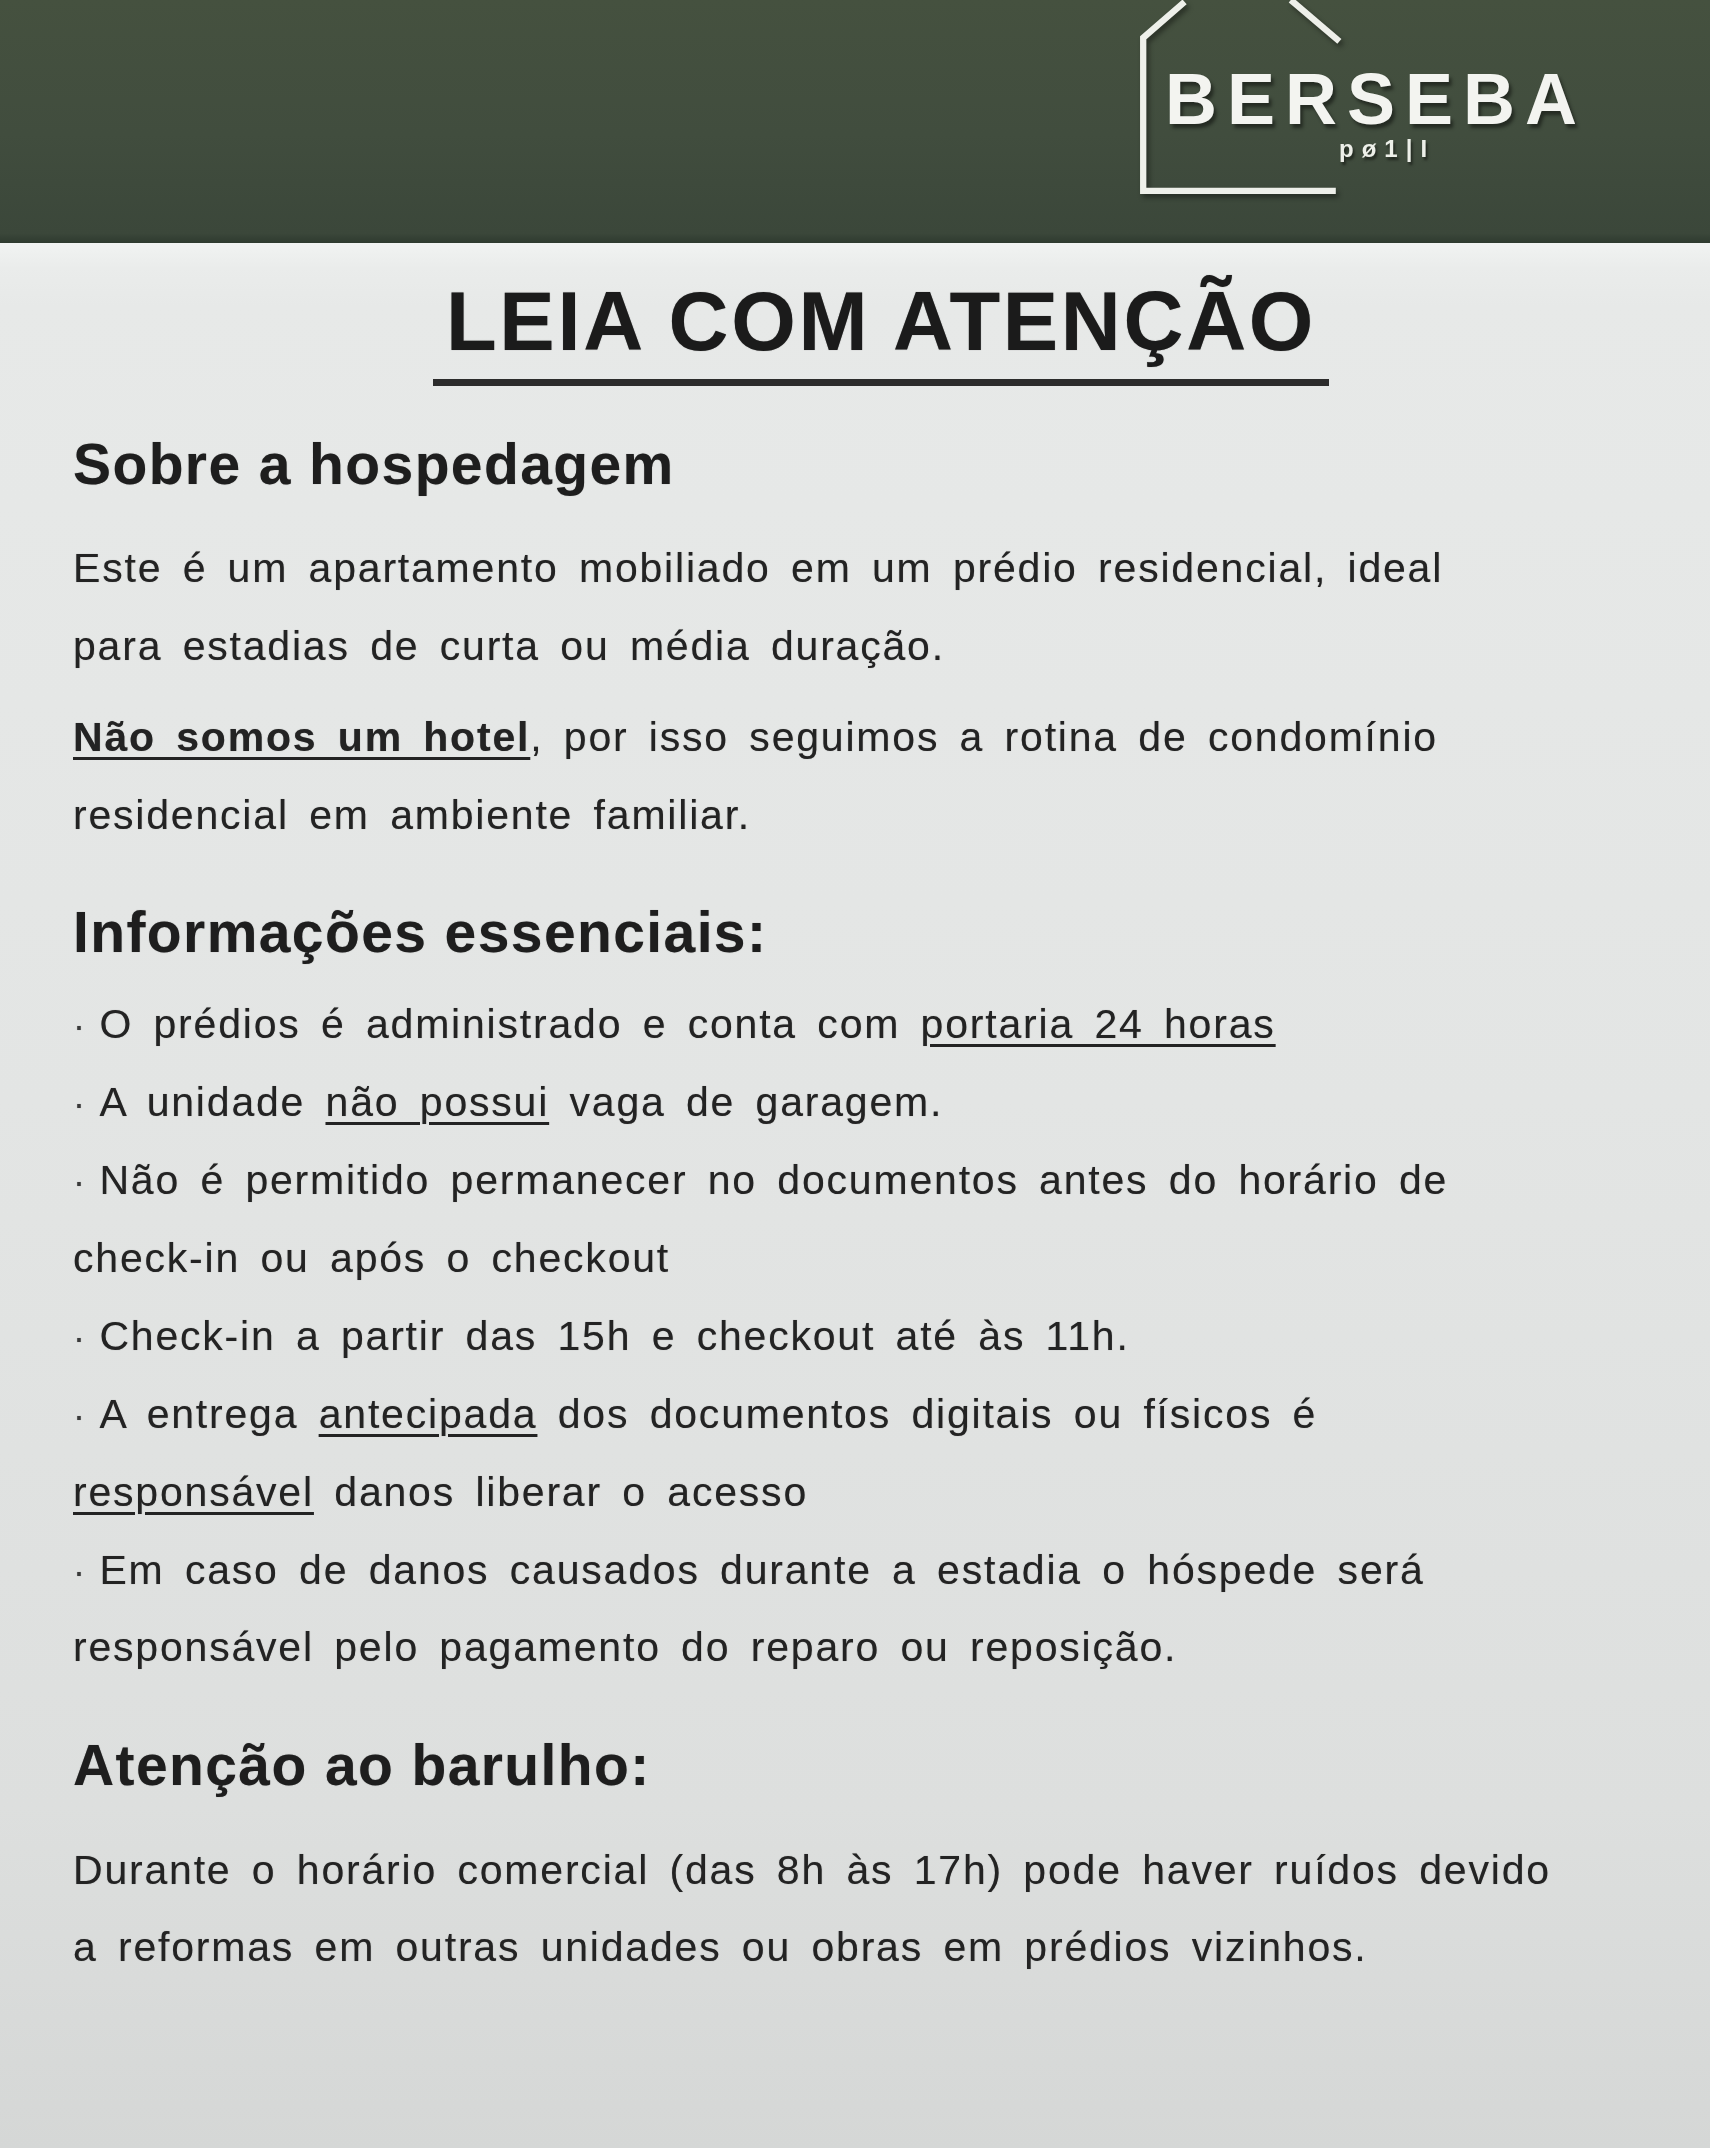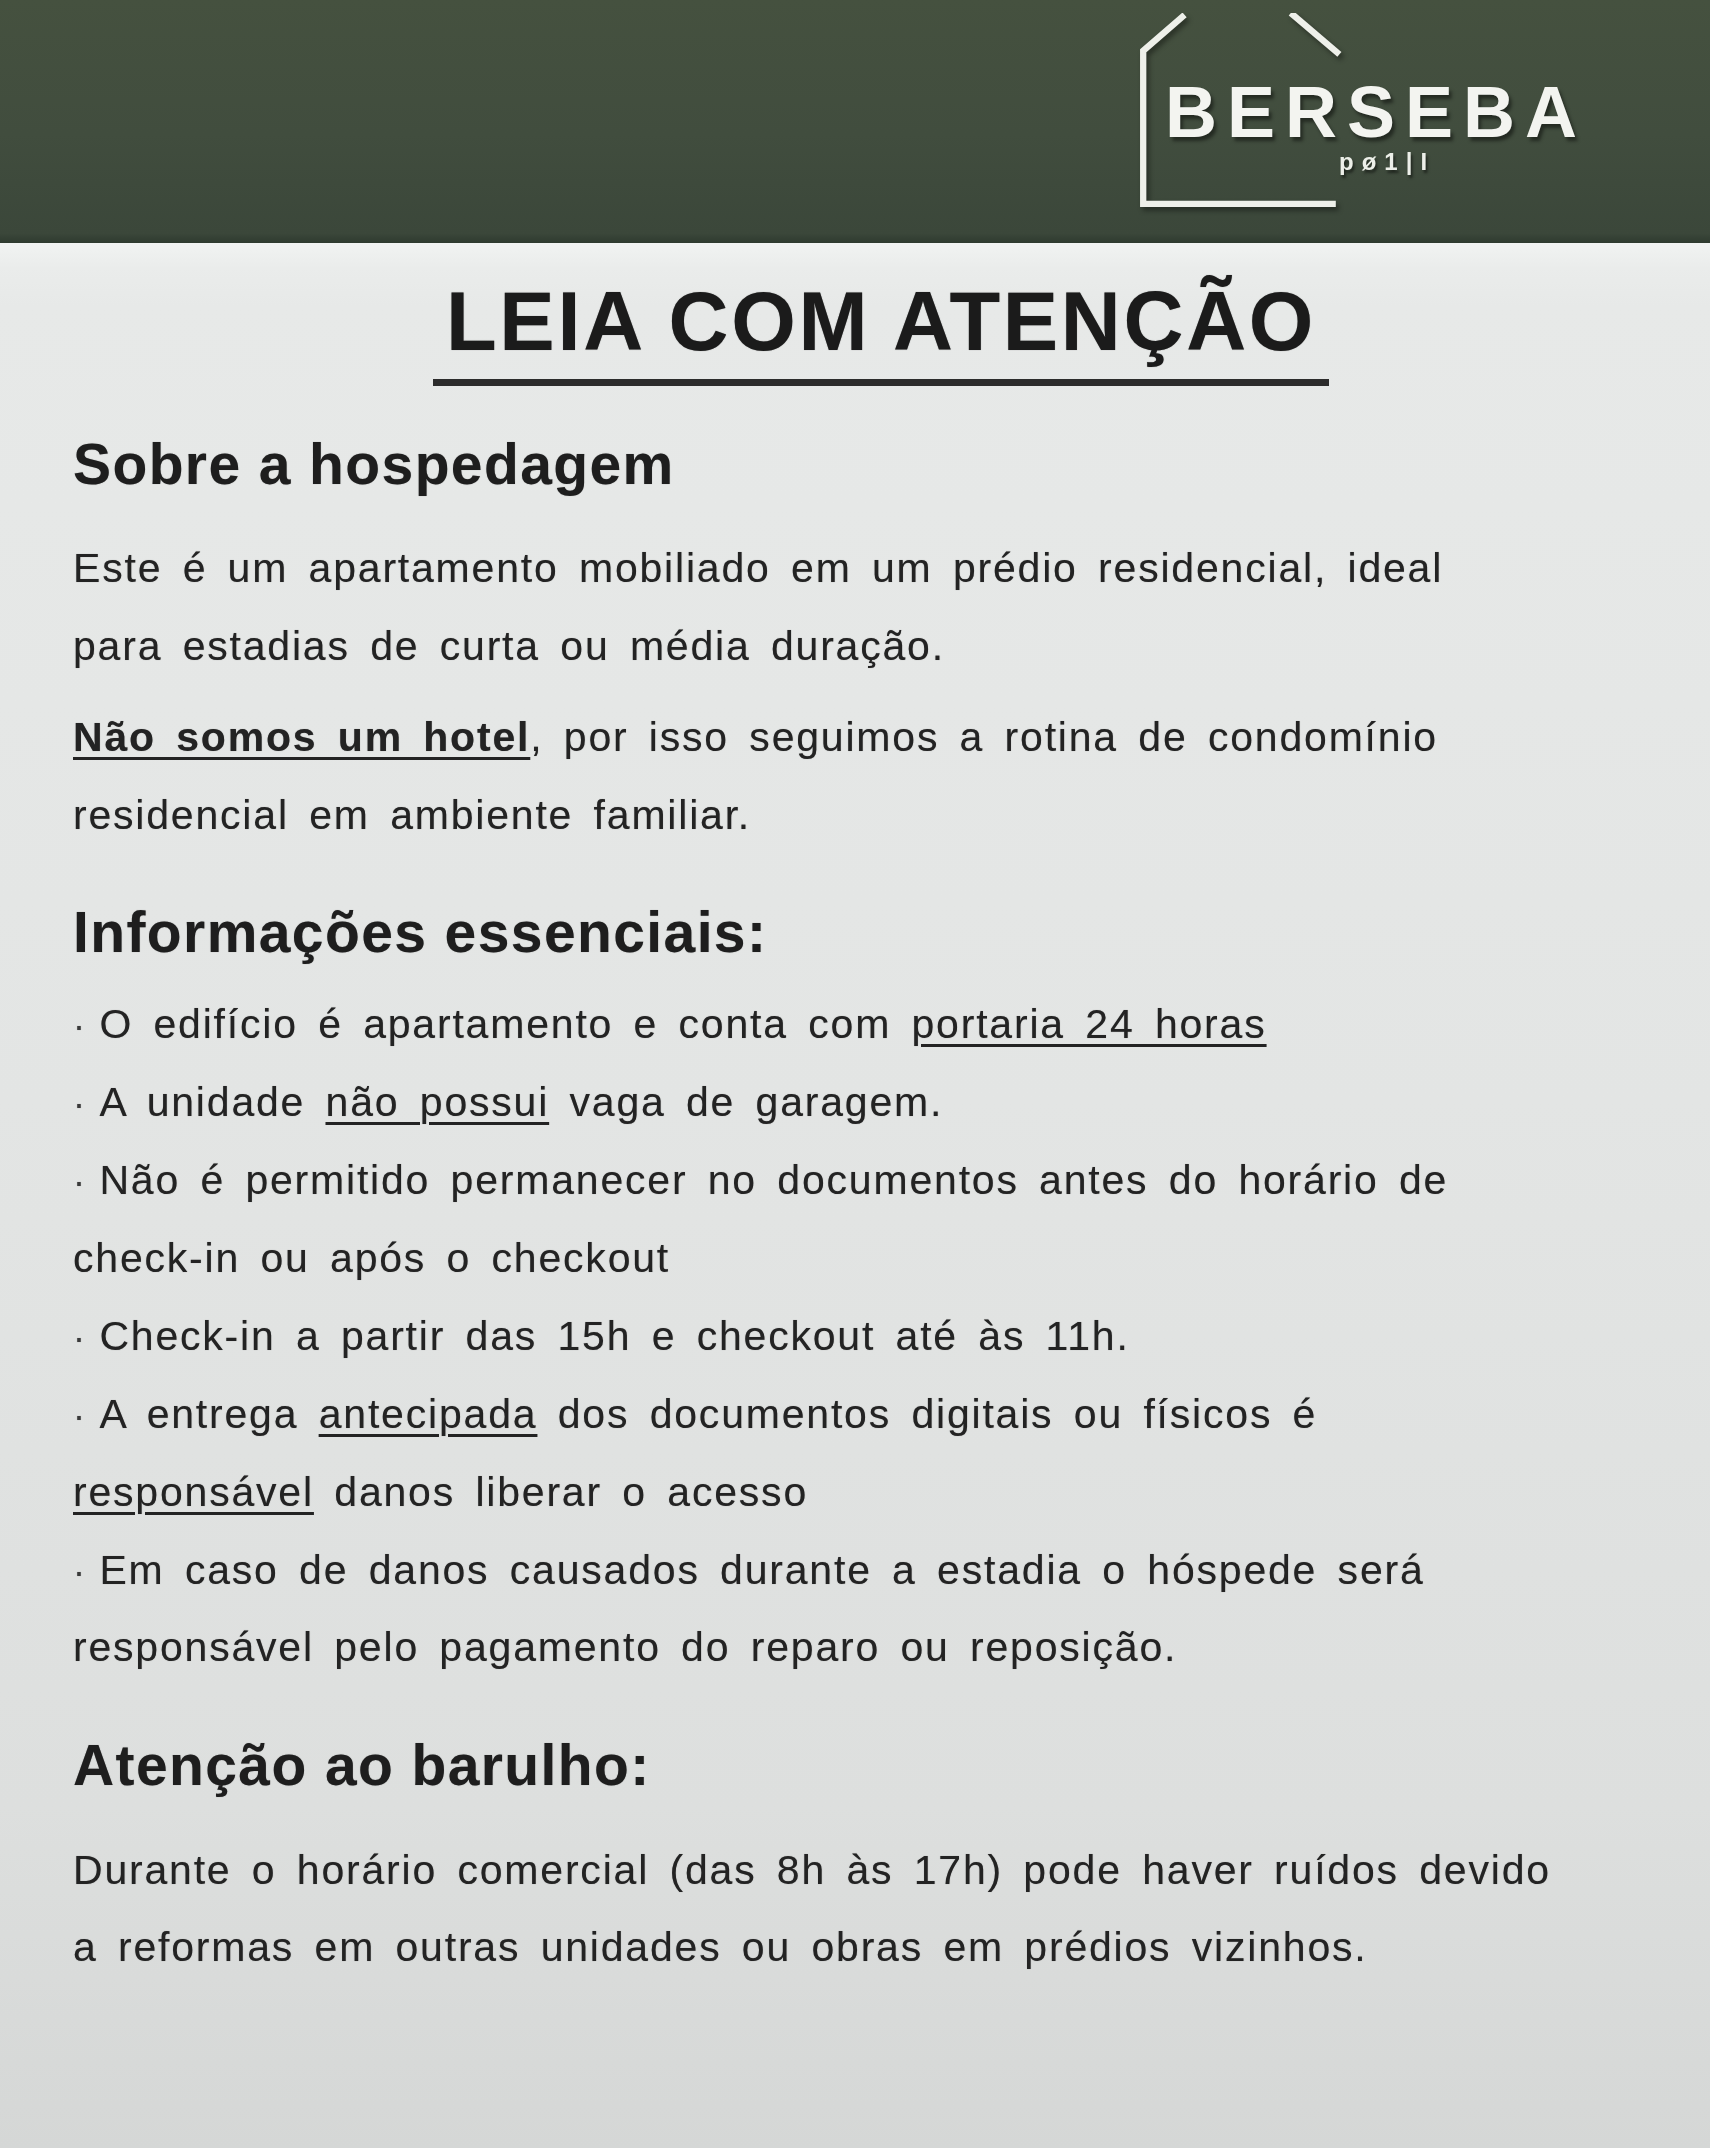--- a/index.html
+++ b/index.html
@@ -9,21 +9,21 @@
     background:#e4e6e5;
   }
   .page{width:1710px;height:2149px;position:relative;}
 
   
   .band{
     position:relative;width:1710px;height:243px;
     background:linear-gradient(180deg,#45513f 0%,#414d3e 55%,#3b473a 96%,#2e3a2f 100%);
     overflow:hidden;
   }
-  .logo{position:absolute;top:13px;right:25px;width:567px;height:306px;}
+  .logo{position:absolute;top:0;right:25px;width:567px;height:306px;}
   .logo svg{position:absolute;top:0;left:0;}
   .brand{
     position:absolute;left:47px;top:58px;
     font-size:72px;font-weight:bold;letter-spacing:10px;
     color:#f3f4f0;text-shadow:2.7px 3.6px 3.6px rgba(0,0,0,.45);
     white-space:nowrap;
   }
   .brand-sub{
     position:absolute;left:221px;top:135px;
     font-size:24px;font-weight:bold;letter-spacing:8px;
@@ -83,21 +83,21 @@
 
   <main class="doc">
     <h1 class="title"><span class="title-inner">LEIA COM ATENÇÃO</span></h1>
     <div id="blocks">
         <h2 class="heading"><span>Sobre a hospedagem</span></h2>
         <p class="para"><span>Este é um apartamento mobiliado em um prédio residencial, ideal
 para estadias de curta ou média duração.</span></p>
         <p class="para"><span class="u b">Não somos um hotel</span><span>, por isso seguimos a rotina de condomínio
 residencial em ambiente familiar.</span></p>
         <h2 class="heading"><span>Informações essenciais:</span></h2>
-        <p class="bullet"><span class="marker">·</span><span>O edifício é apartamento e conta com </span><span class="u">portaria 24 horas</span></p>
+        <p class="bullet"><span class="marker">·</span><span>O prédios é administrado e conta com </span><span class="u">portaria 24 horas</span></p>
         <p class="bullet"><span class="marker">·</span><span>A unidade </span><span class="u">não possui</span><span> vaga de garagem.</span></p>
         <p class="bullet"><span class="marker">·</span><span>Não é permitido permanecer no documentos antes do horário de
 check-in ou após o checkout</span></p>
         <p class="bullet"><span class="marker">·</span><span>Check-in a partir das 15h e checkout até às 11h.</span></p>
         <p class="bullet"><span class="marker">·</span><span>A entrega </span><span class="u">antecipada</span><span> dos documentos digitais ou físicos é
 </span><span class="u">responsável</span><span> danos liberar o acesso</span></p>
         <p class="bullet"><span class="marker">·</span><span>Em caso de danos causados durante a estadia o hóspede será
 responsável pelo pagamento do reparo ou reposição.</span></p>
         <h2 class="heading"><span>Atenção ao barulho:</span></h2>
         <p class="para"><span>Durante o horário comercial (das 8h às 17h) pode haver ruídos devido

